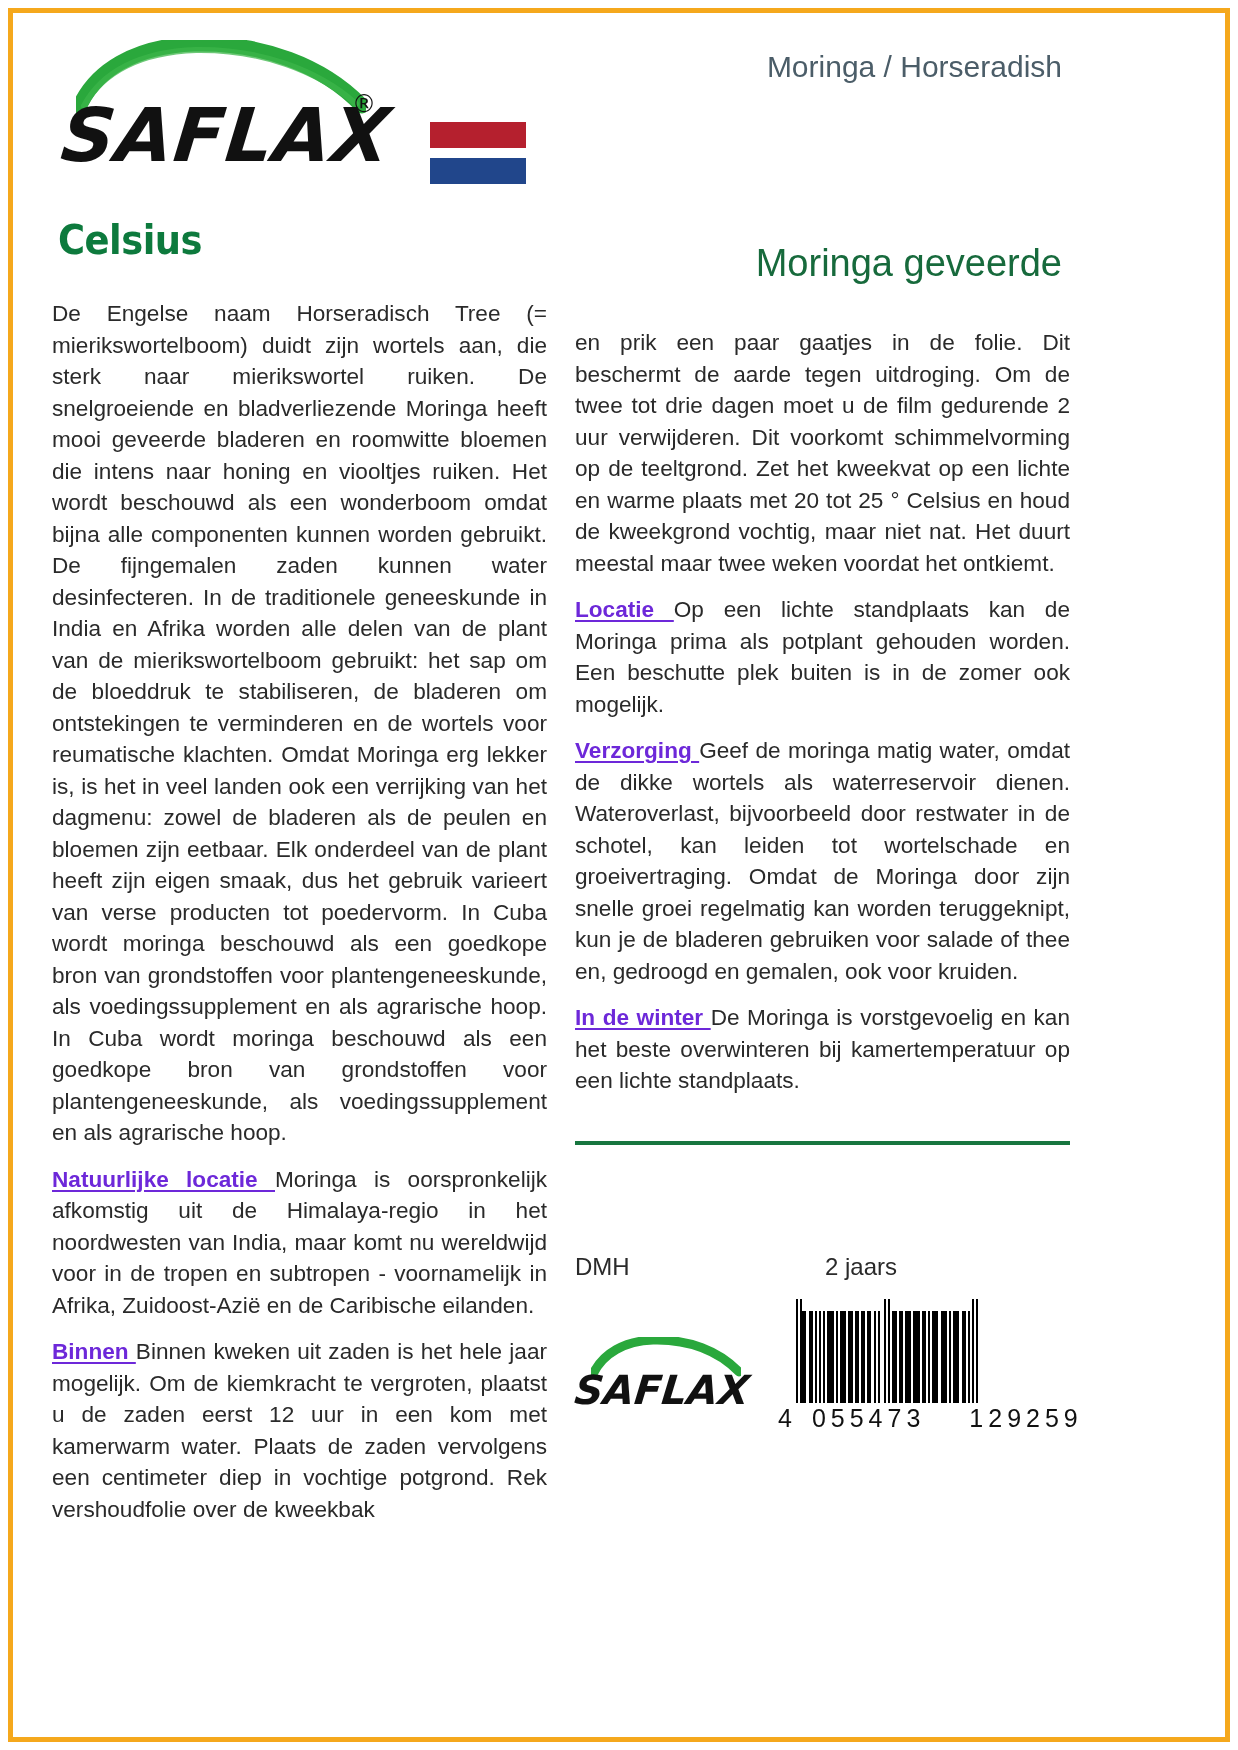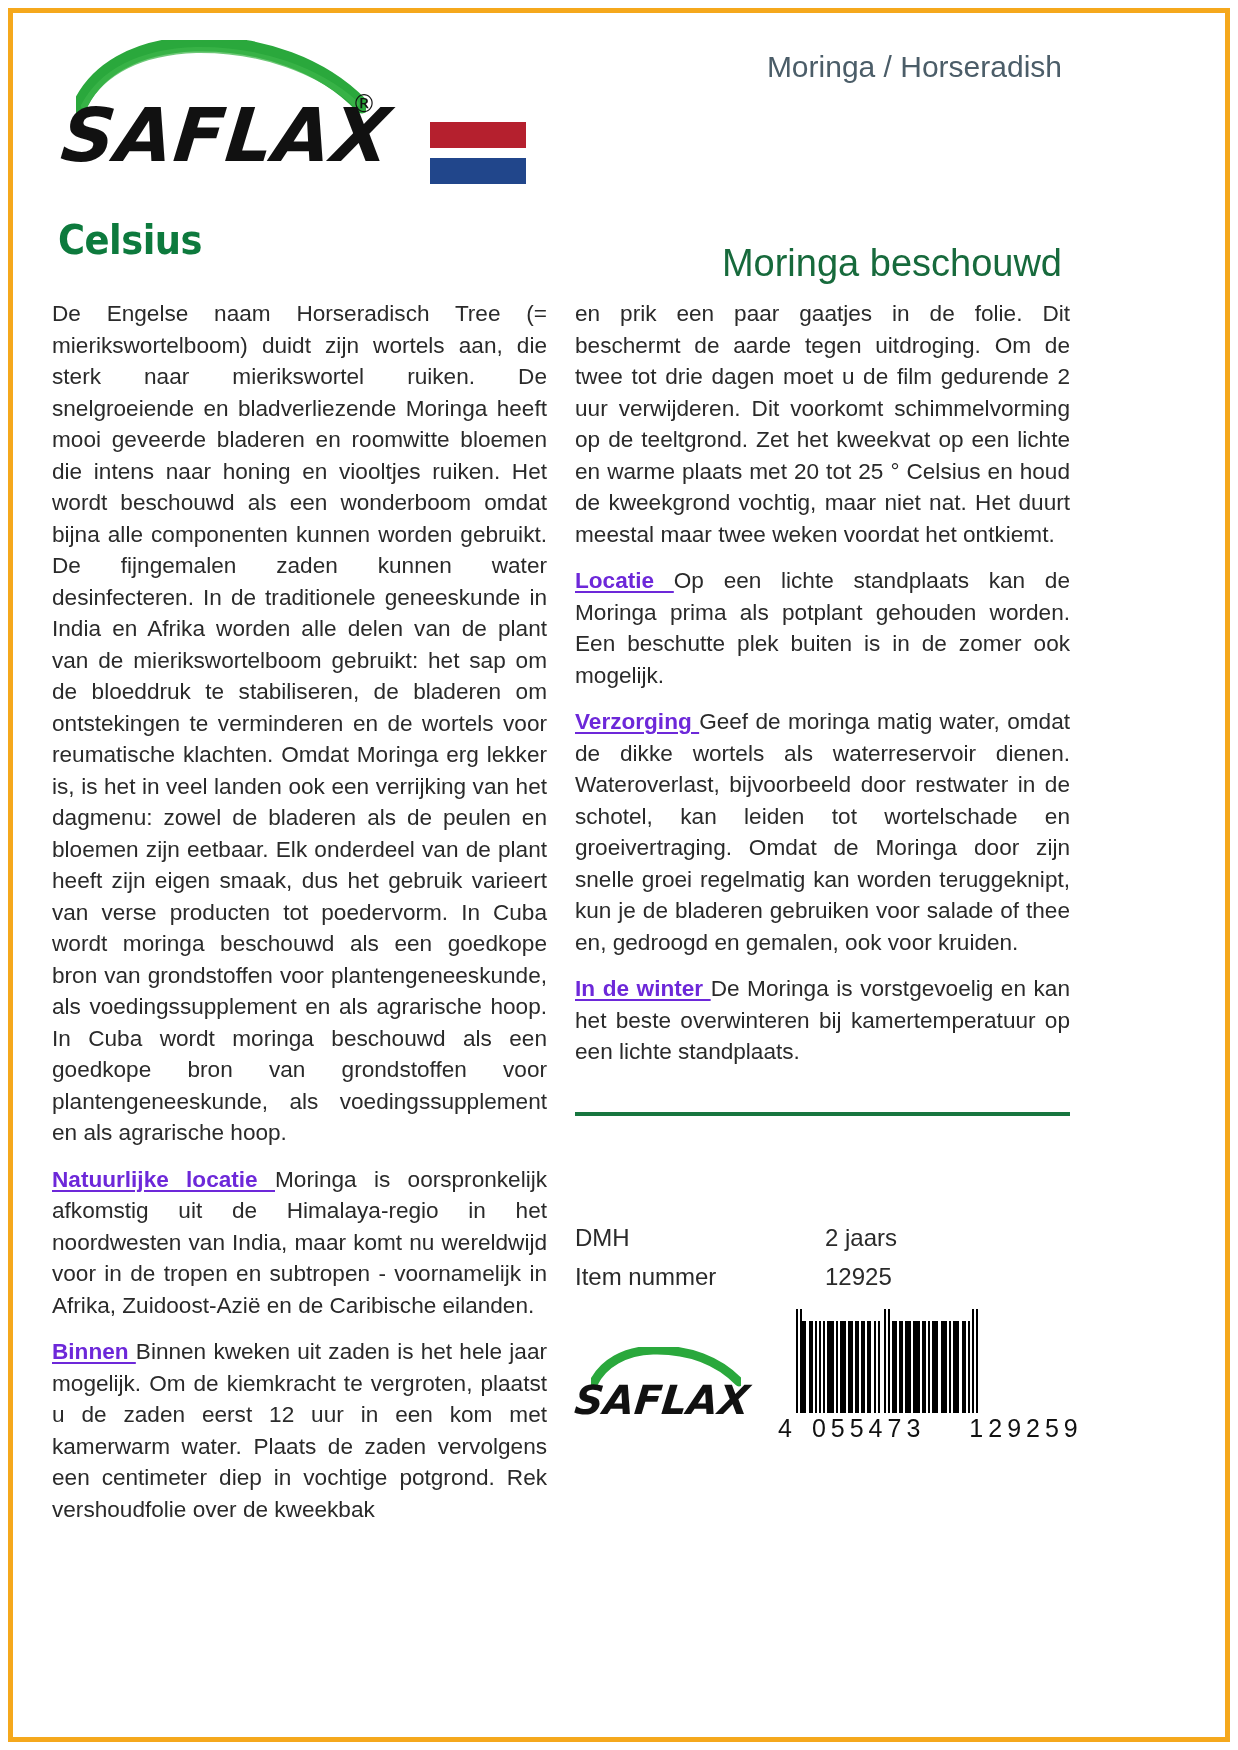--- a/index.html
+++ b/index.html
@@ -132,21 +132,21 @@
   .columns {
     position: relative;
     display: flex;
     gap: 28px;
     margin-top: 6px;
   }
   .col {
     width: 495px;
     box-sizing: border-box;
   }
-  .col-right { position: relative; }
+  .col-right { position: relative; margin-top: 29px; }
 
   p.body {
     margin: 0 0 15px 0;
     font-family: "Liberation Sans", sans-serif;
     font-size: 22.6px;
     line-height: 31.5px;
     color: #2a2a2a;
     text-align: justify;
     text-justify: inter-word;
     hyphens: none;
@@ -264,21 +264,21 @@
         <div class="band red"></div>
         <div class="band gap"></div>
         <div class="band blue"></div>
       </div>
 
       <div class="header-species">Moringa / Horseradish</div>
     </div>
 
     <div class="title-row">
       <div class="common-name">Celsius</div>
-      <div class="latin-name">Moringa beschouwd</div>
+      <div class="latin-name">Moringa geveerde</div>
     </div>
 
     <div class="columns">
 
       <div class="col col-left">
         <p class="body">De Engelse naam Horseradisch Tree (= mierikswortelboom) duidt zijn wortels aan, die sterk naar mierikswortel ruiken. De snelgroeiende en bladverliezende Moringa heeft mooi geveerde bladeren en roomwitte bloemen die intens naar honing en viooltjes ruiken. Het wordt beschouwd als een wonderboom omdat bijna alle componenten kunnen worden gebruikt. De fijngemalen zaden kunnen water desinfecteren. In de traditionele geneeskunde in India en Afrika worden alle delen van de plant van de mierikswortelboom gebruikt: het sap om de bloeddruk te stabiliseren, de bladeren om ontstekingen te verminderen en de wortels voor reumatische klachten. Omdat Moringa erg lekker is, is het in veel landen ook een verrijking van het dagmenu: zowel de bladeren als de peulen en bloemen zijn eetbaar. Elk onderdeel van de plant heeft zijn eigen smaak, dus het gebruik varieert van verse producten tot poedervorm. In Cuba wordt moringa beschouwd als een goedkope bron van grondstoffen voor plantengeneeskunde, als voedingssupplement en als agrarische hoop. In Cuba wordt moringa beschouwd als een goedkope bron van grondstoffen voor plantengeneeskunde, als voedingssupplement en als agrarische hoop.</p>
 
         <p class="body"><span class="sec-head">Natuurlijke locatie </span><span>Moringa is oorspronkelijk afkomstig uit de Himalaya-regio in het noordwesten van India, maar komt nu wereldwijd voor in de tropen en subtropen - voornamelijk in Afrika, Zuidoost-Azië en de Caribische eilanden.</span></p>
 
         <p class="body"><span class="sec-head">Binnen </span><span>Binnen kweken uit zaden is het hele jaar mogelijk. Om de kiemkracht te vergroten, plaatst u de zaden eerst 12 uur in een kom met kamerwarm water. Plaats de zaden vervolgens een centimeter diep in vochtige potgrond. Rek vershoudfolie over de kweekbak</span></p>
@@ -292,24 +292,20 @@
         <p class="body"><span class="sec-head">Verzorging </span><span>Geef de moringa matig water, omdat de dikke wortels als waterreservoir dienen. Wateroverlast, bijvoorbeeld door restwater in de schotel, kan leiden tot wortelschade en groeivertraging. Omdat de Moringa door zijn snelle groei regelmatig kan worden teruggeknipt, kun je de bladeren gebruiken voor salade of thee en, gedroogd en gemalen, ook voor kruiden.</span></p>
 
         <p class="body"><span class="sec-head">In de winter </span><span>De Moringa is vorstgevoelig en kan het beste overwinteren bij kamertemperatuur op een lichte standplaats.</span></p>
 
         <div class="rule"></div>
 
         <div class="meta">
           <div class="meta-row">
             <div class="meta-label">DMH</div>
             <div class="meta-value">2 jaars</div>
-          </div>
-          <div class="meta-row">
-            <div class="meta-label">Item nummer</div>
-            <div class="meta-value">12925</div>
           </div>
         </div>
 
         <div class="footer-bottom">
           <div class="mini-logo">
             <svg class="mini-arc" viewBox="0 0 150 40">
               <path d="M2 37 C 12 16, 34 4, 62 3 C 98 2, 128 14, 148 35" stroke="#2aa83c" stroke-width="9" fill="none" stroke-linecap="round"></path>
             </svg>
             <div class="mini-word">SAFLAX</div>
           </div>

